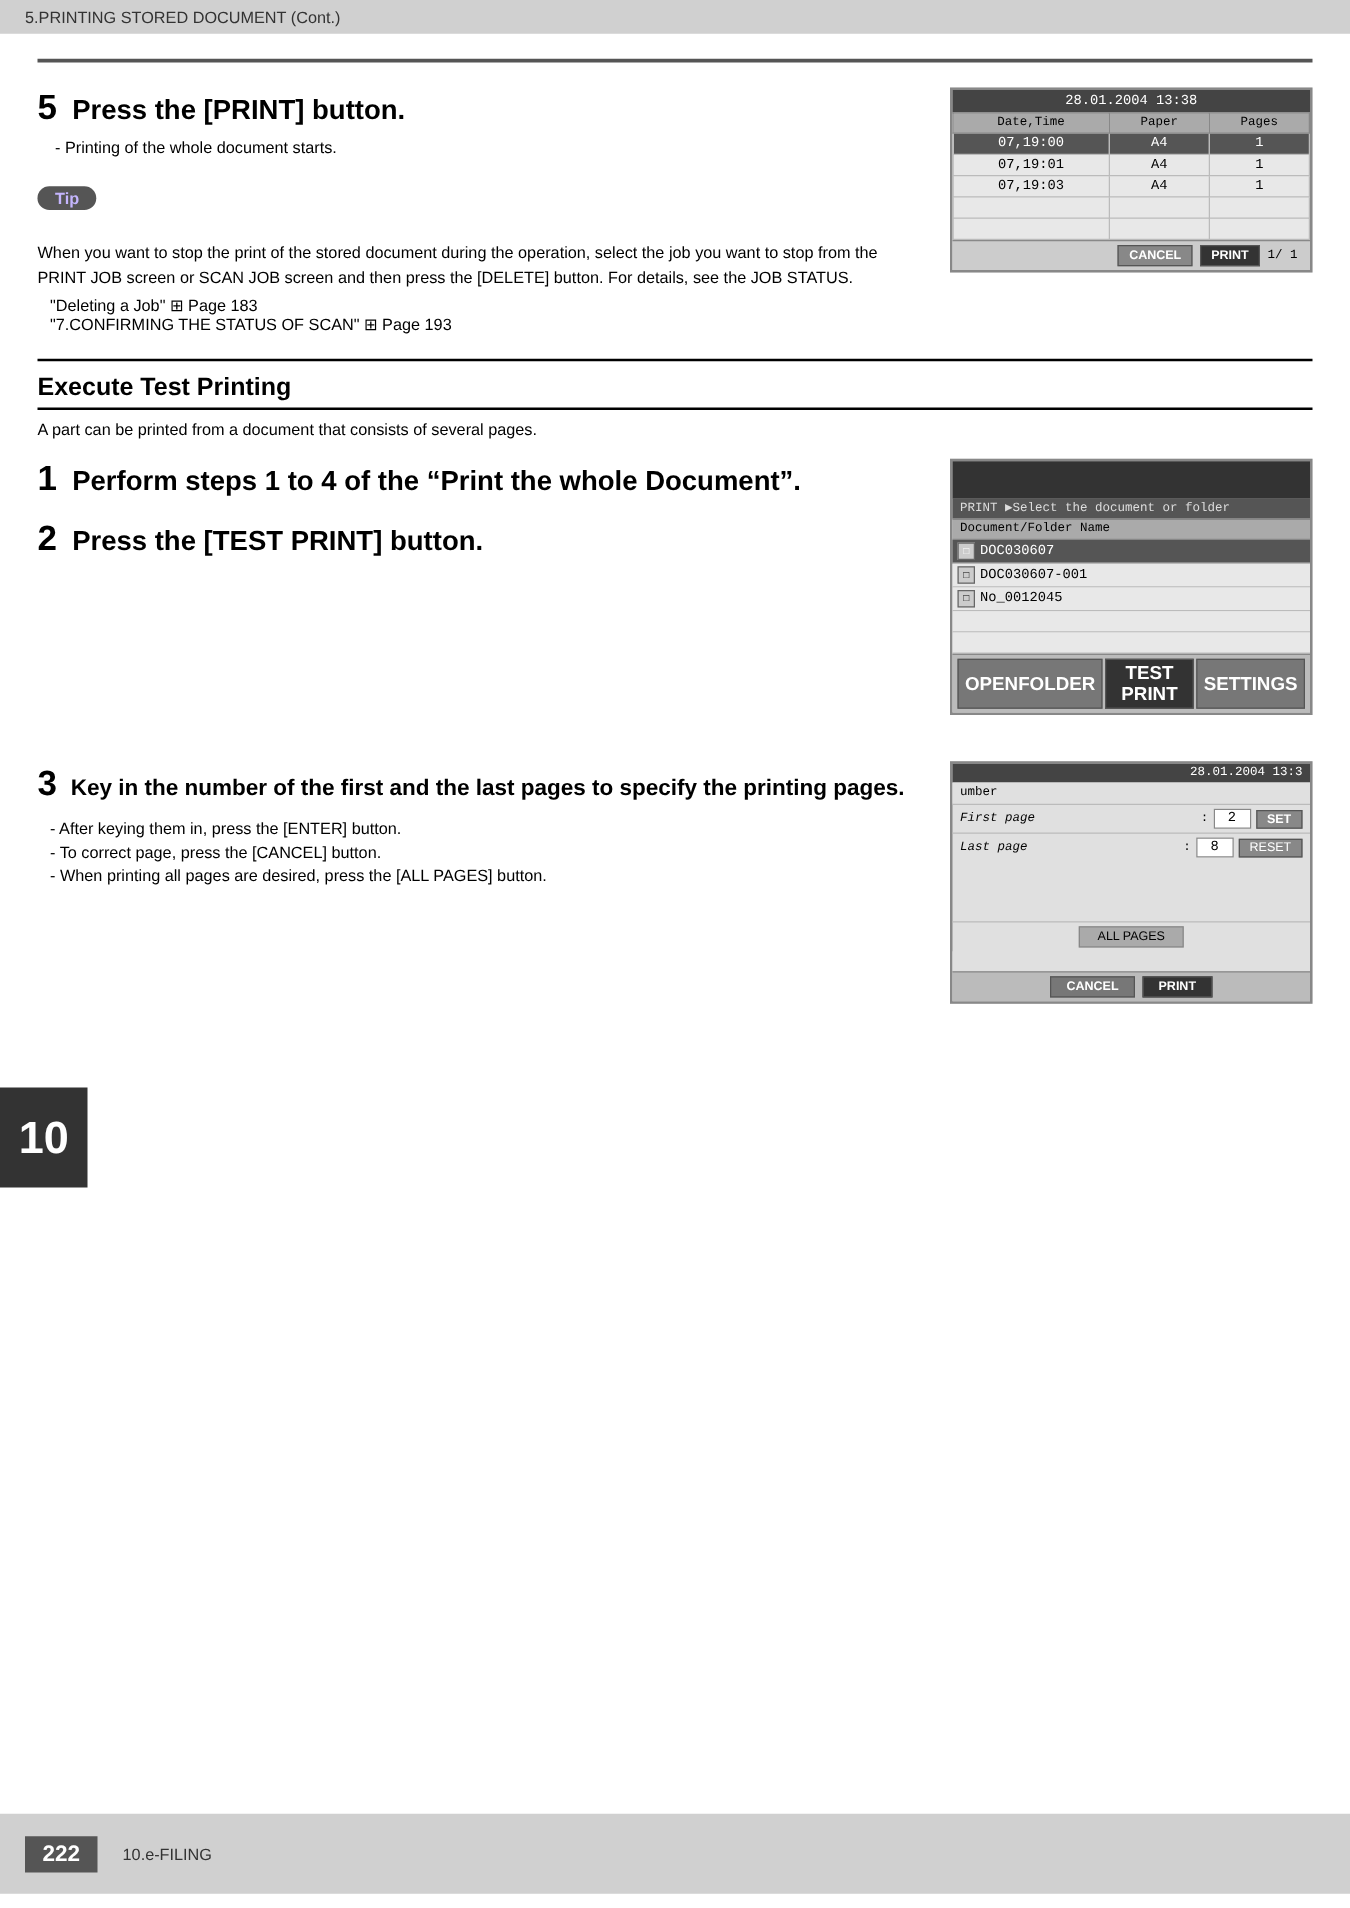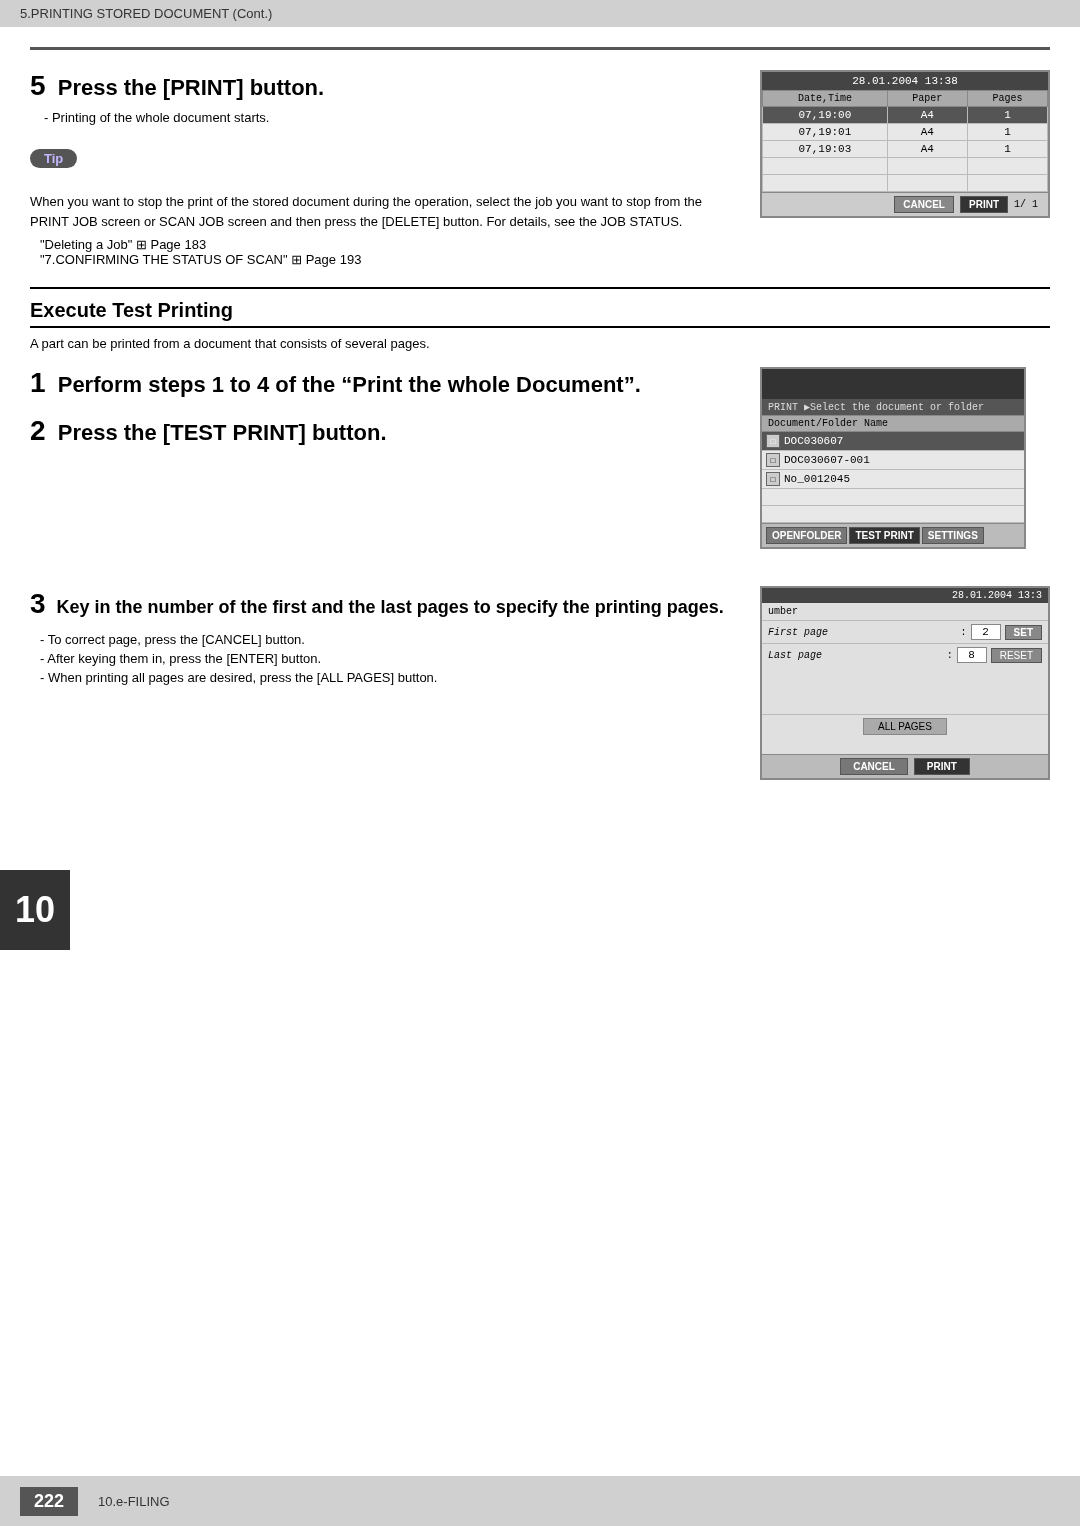--- a/index.html
+++ b/index.html
@@ -33,24 +33,24 @@
       width: 70px;
       height: 80px;
       display: flex;
       align-items: center;
       justify-content: center;
     }
 
     
     .footer {
       position: absolute;
-      bottom: 0;
+      bottom: 11px;
       left: 0;
       right: 0;
-      height: 50px;
+      height: 64px;
       background: #d0d0d0;
       display: flex;
       align-items: center;
       padding: 0 20px;
     }
     .footer-page-num {
       background: #555;
       color: #fff;
       font-size: 18px;
       font-weight: bold;
@@ -216,21 +216,21 @@
 
     .step1-block {
       margin-bottom: 16px;
     }
     .step2-block {
       margin-bottom: 0;
     }
 
     
     .lcd-screen2 {
-      width: 266px;
+      width: 290px;
       border: 2px solid #888;
       background: #e0e0e0;
       font-family: 'Courier New', monospace;
       font-size: 11px;
     }
     .lcd2-top {
       background: #333;
       height: 30px;
     }
     .lcd2-nav {
@@ -275,21 +275,21 @@
       gap: 2px;
       padding: 3px 4px;
       background: #bbb;
       border-top: 1px solid #888;
     }
     .lcd2-btn {
       background: #777;
       color: #fff;
       border: 1px solid #555;
       padding: 2px 5px;
-      font-size: 10px;
+      font-size: 15px;
       font-weight: bold;
     }
     .lcd2-btn.highlight {
       background: #333;
     }
 
     
     .section3-area {
       display: flex;
       gap: 20px;
@@ -554,22 +554,22 @@
 
   <div class="section3-area" style="margin-top:30px;">
     <div class="section3-left">
 
       <div class="step3-header">
         <span class="step-number">3</span>
         <span>Key in the number of the first and the last pages to specify the printing pages.</span>
       </div>
 
       <ul class="sub-bullets">
+        <li>After keying them in, press the [ENTER] button.</li>
         <li>To correct page, press the [CANCEL] button.</li>
-        <li>After keying them in, press the [ENTER] button.</li>
         <li>When printing all pages are desired, press the [ALL PAGES] button.</li>
       </ul>
 
     </div>
 
     <div class="section3-right">
       <div class="lcd3">
         <div class="lcd3-header">28.01.2004 13:3</div>
         <div class="lcd3-label">umber</div>
 

